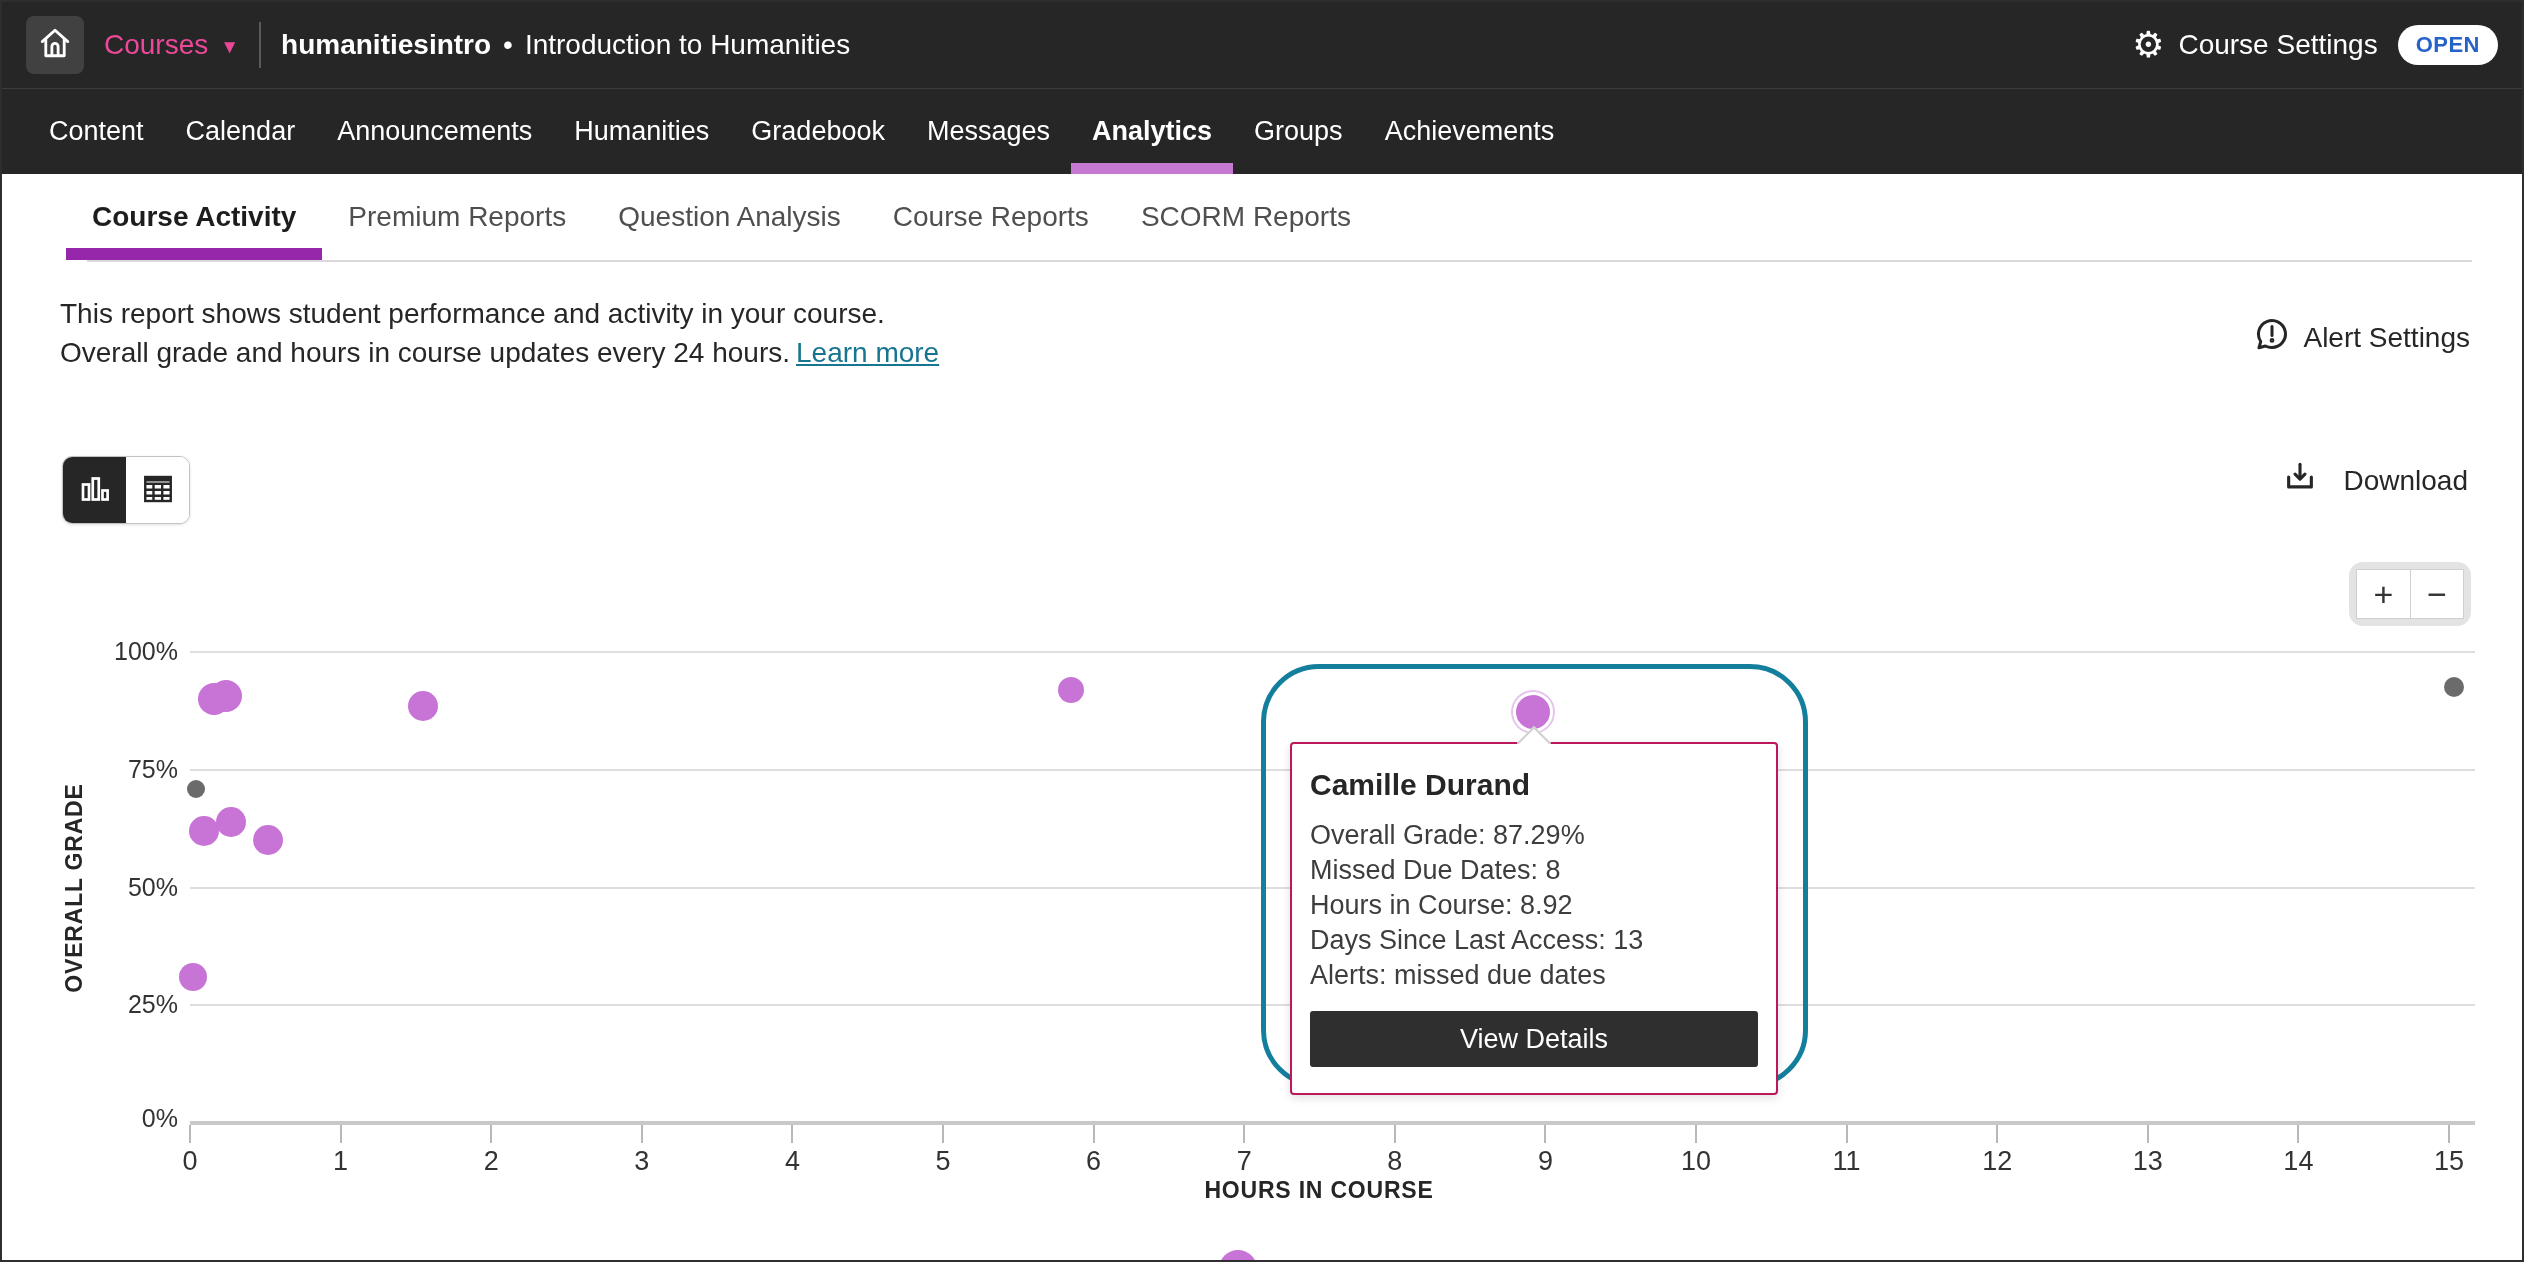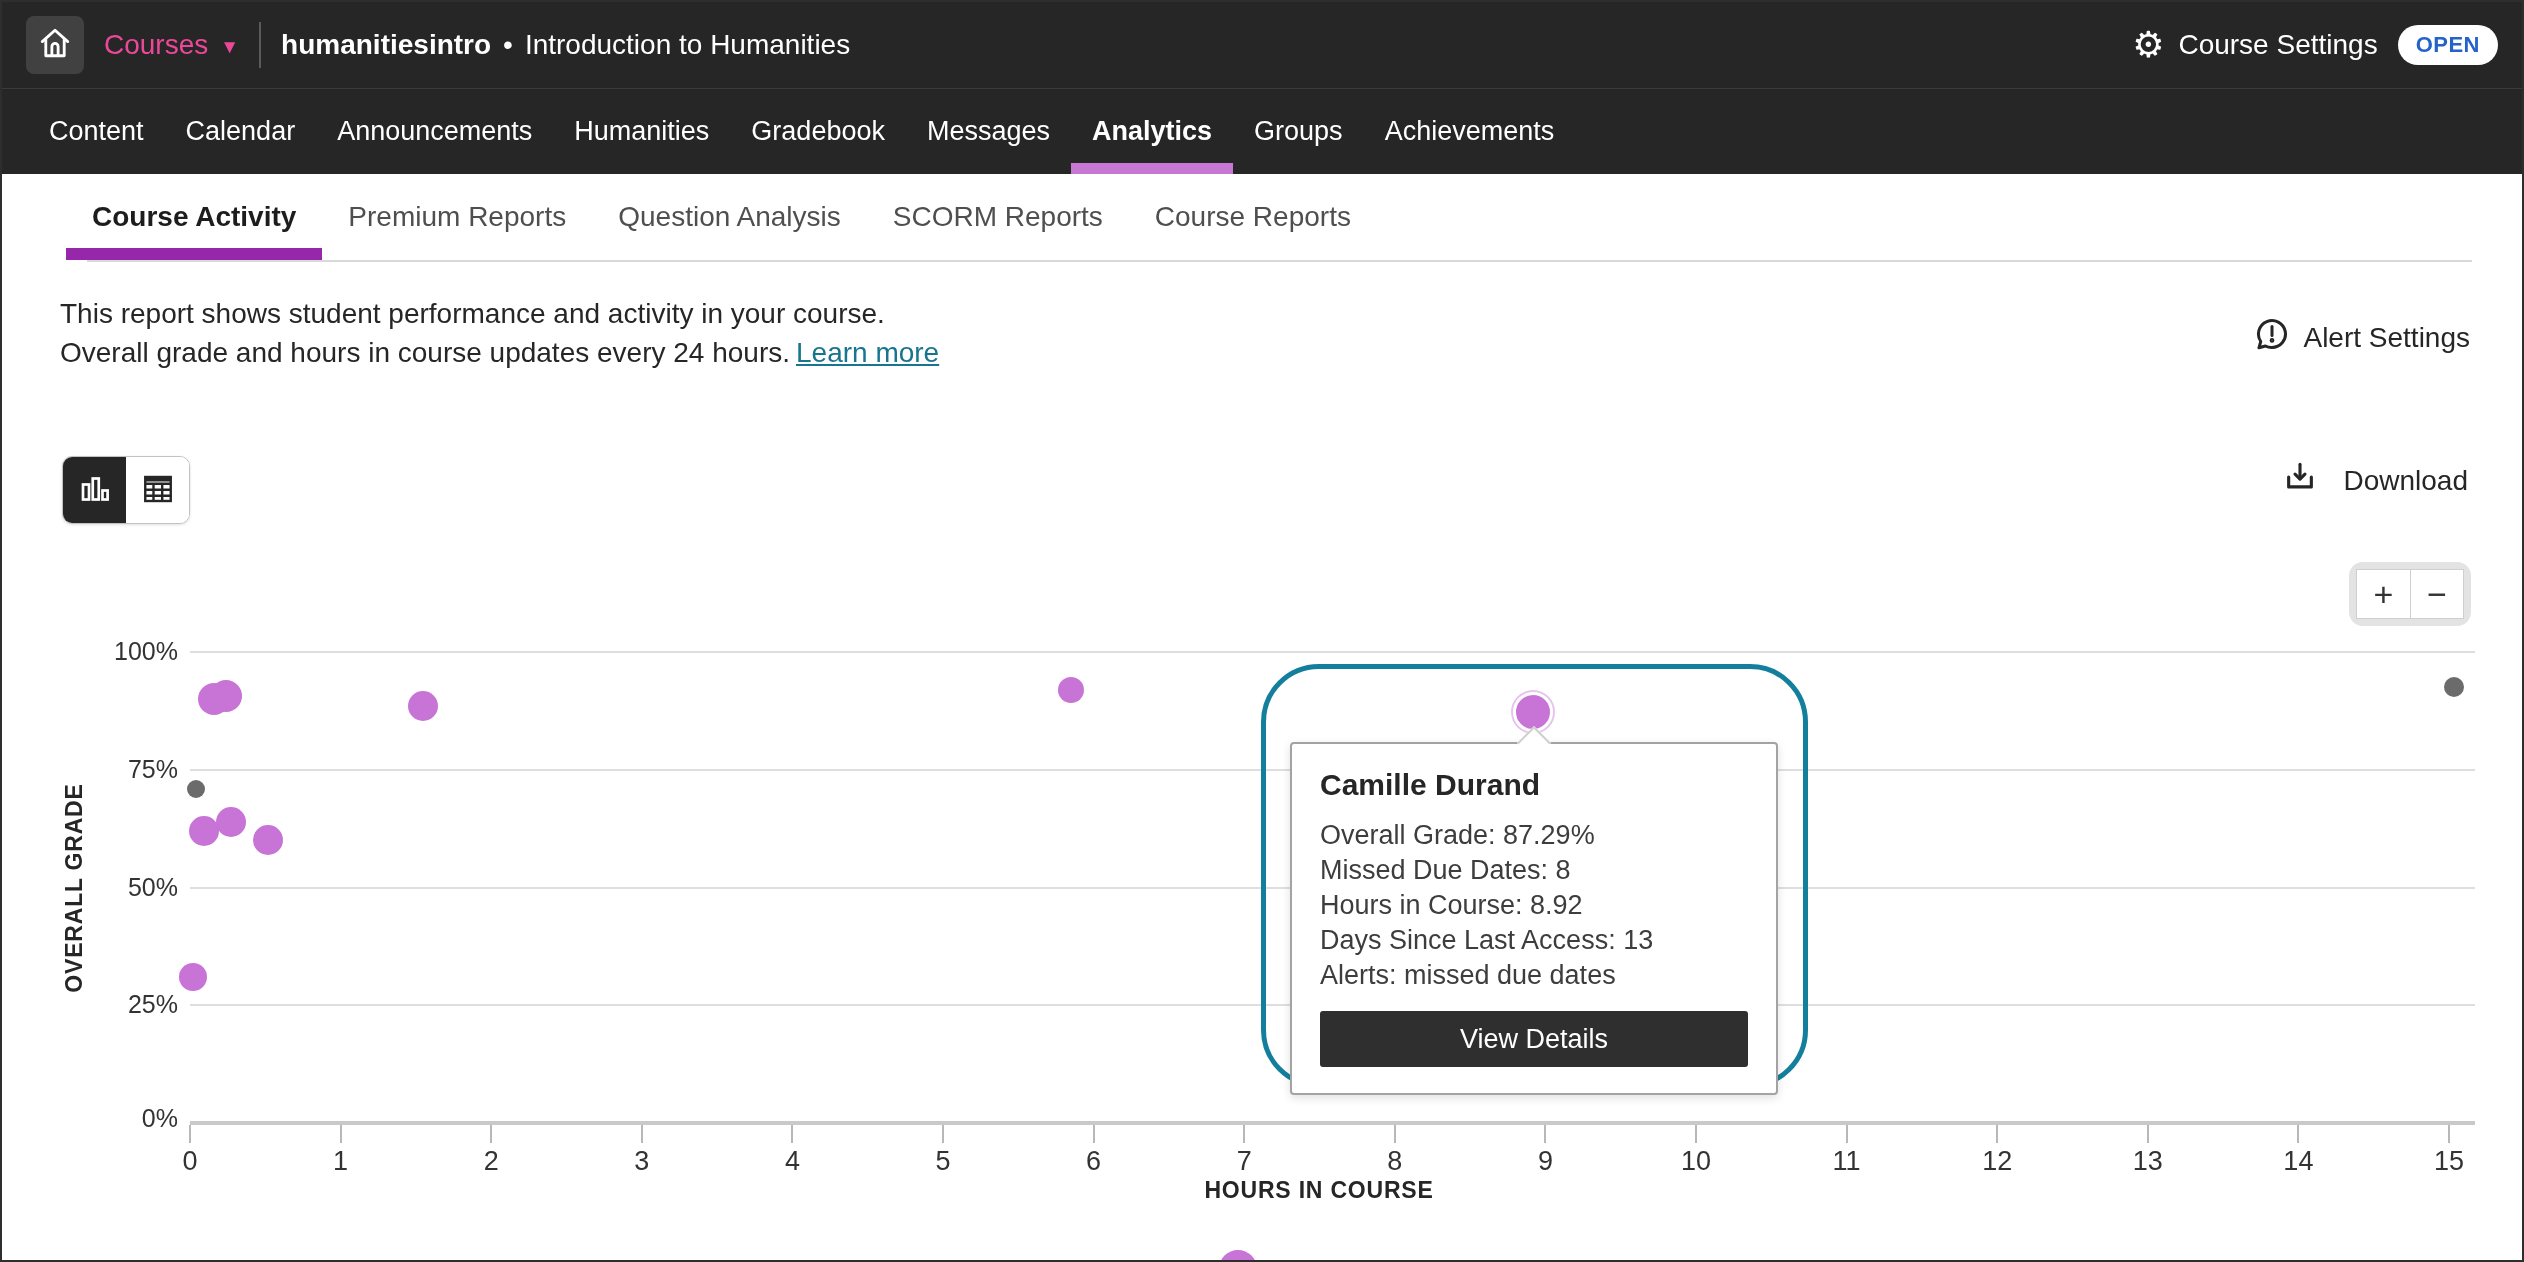--- a/index.html
+++ b/index.html
@@ -82,22 +82,22 @@
   .x-title { position:absolute; left:1317px; top:1188px; transform:translate(-50%,-50%);
     font-size:23px; font-weight:700; letter-spacing:.8px; color:#262626; white-space:nowrap; }
   .pt { position:absolute; border-radius:50%; cursor:pointer; }
 
   
   .focus-ring { position:absolute; left:1259px; top:662px; width:547px; height:424px;
     border:5px solid #147f9d; border-radius:58px; pointer-events:none; }
   .sel-pt { position:absolute; left:1511px; top:689px; width:40px; height:40px; border-radius:50%;
     background:#c873d6; border:3px solid #fff; box-shadow:0 0 0 2px #e6c4ec; cursor:pointer; }
   .tooltip { position:absolute; left:1288px; top:740px; width:488px; background:#fff;
-    border:2px solid #a3a3a3; border-radius:4px; box-shadow:0 3px 10px rgba(0,0,0,.12);
-    padding:24px 28px 26px; }
+    border:2px solid #be185d; border-radius:4px; box-shadow:0 3px 10px rgba(0,0,0,.12);
+    padding:24px 18px 26px; }
   .tooltip .notch { position:absolute; top:-13px; left:230px; width:24px; height:24px;
     background:#fff; border-left:2px solid #cfcfcf; border-top:2px solid #cfcfcf;
     transform:rotate(45deg); }
   .tt-name { font-size:30px; font-weight:700; color:#262626; margin-bottom:16px; }
   .tt-line { font-size:27px; color:#3d3d3d; line-height:35px; }
   .tt-btn { margin-top:18px; width:100%; height:56px; background:#2f2f2f; color:#fff;
     border:none; border-radius:3px; font-size:27px; font-family:inherit; cursor:pointer; }
 </style>
 </head>
 <body>
@@ -144,22 +144,22 @@
         <div class="nav-tab">Groups</div>
         <div class="nav-tab">Achievements</div>
       </div>
   </nav>
 
   <div class="subnav">
     <div class="subnav-tabs">
         <div class="sub-tab active">Course Activity</div>
         <div class="sub-tab">Premium Reports</div>
         <div class="sub-tab">Question Analysis</div>
+        <div class="sub-tab">Course Reports</div>
         <div class="sub-tab">SCORM Reports</div>
-        <div class="sub-tab">Course Reports</div>
       </div>
     <div class="subnav-hairline"></div>
   </div>
 
   <section class="desc">
     <div>This report shows student performance and activity in your course.</div>
     <div>
       <span>Overall grade and hours in course updates every 24 hours.</span><a class="learn-more">Learn more</a>
     </div>
   </section>

